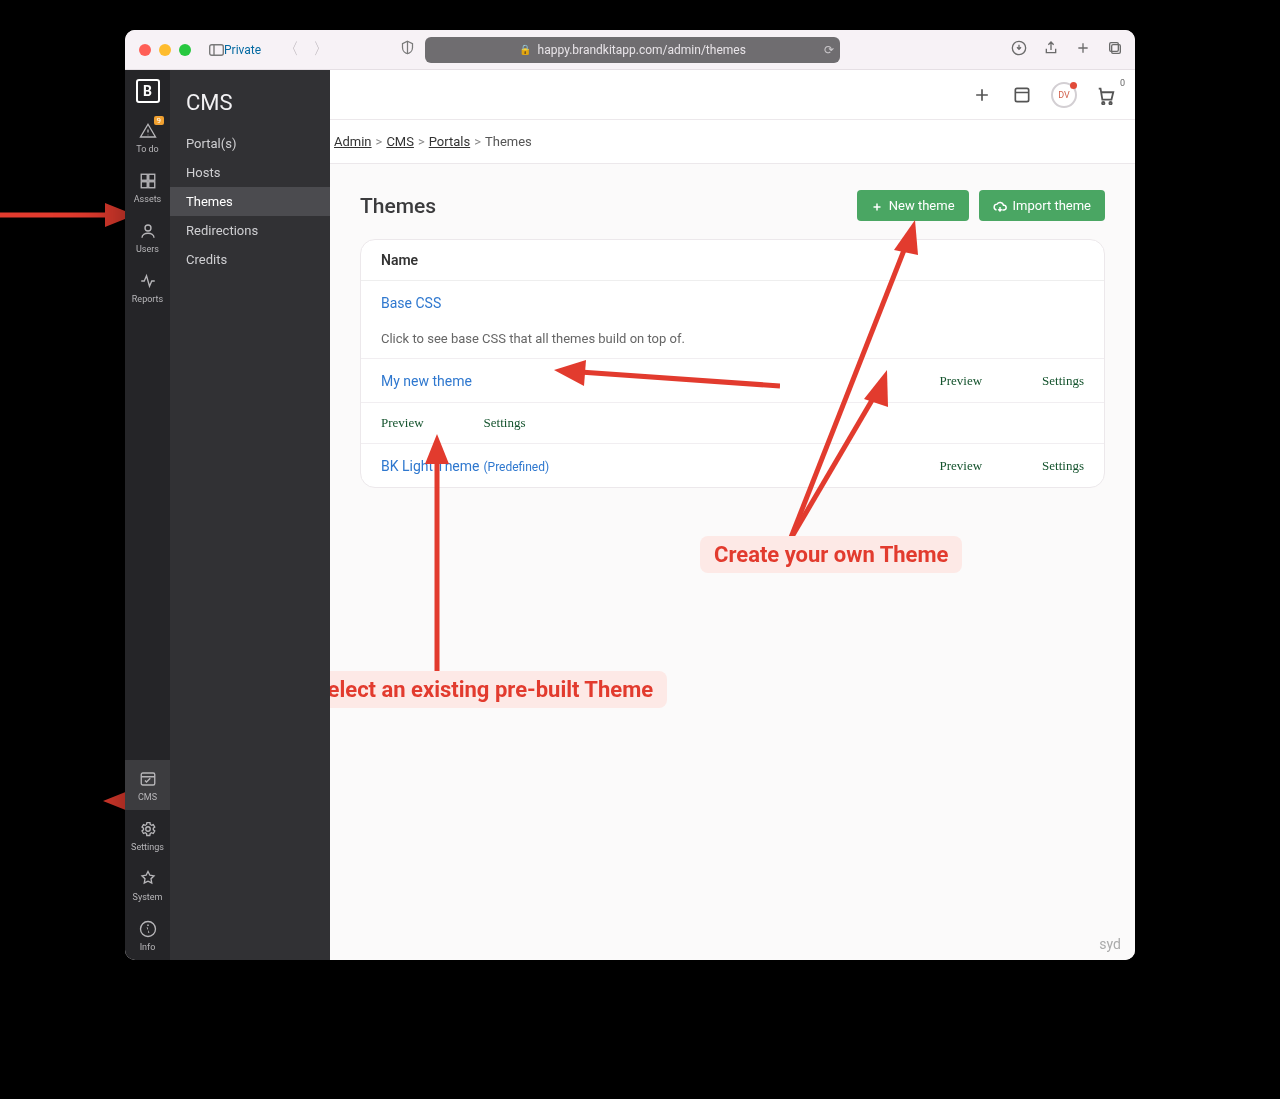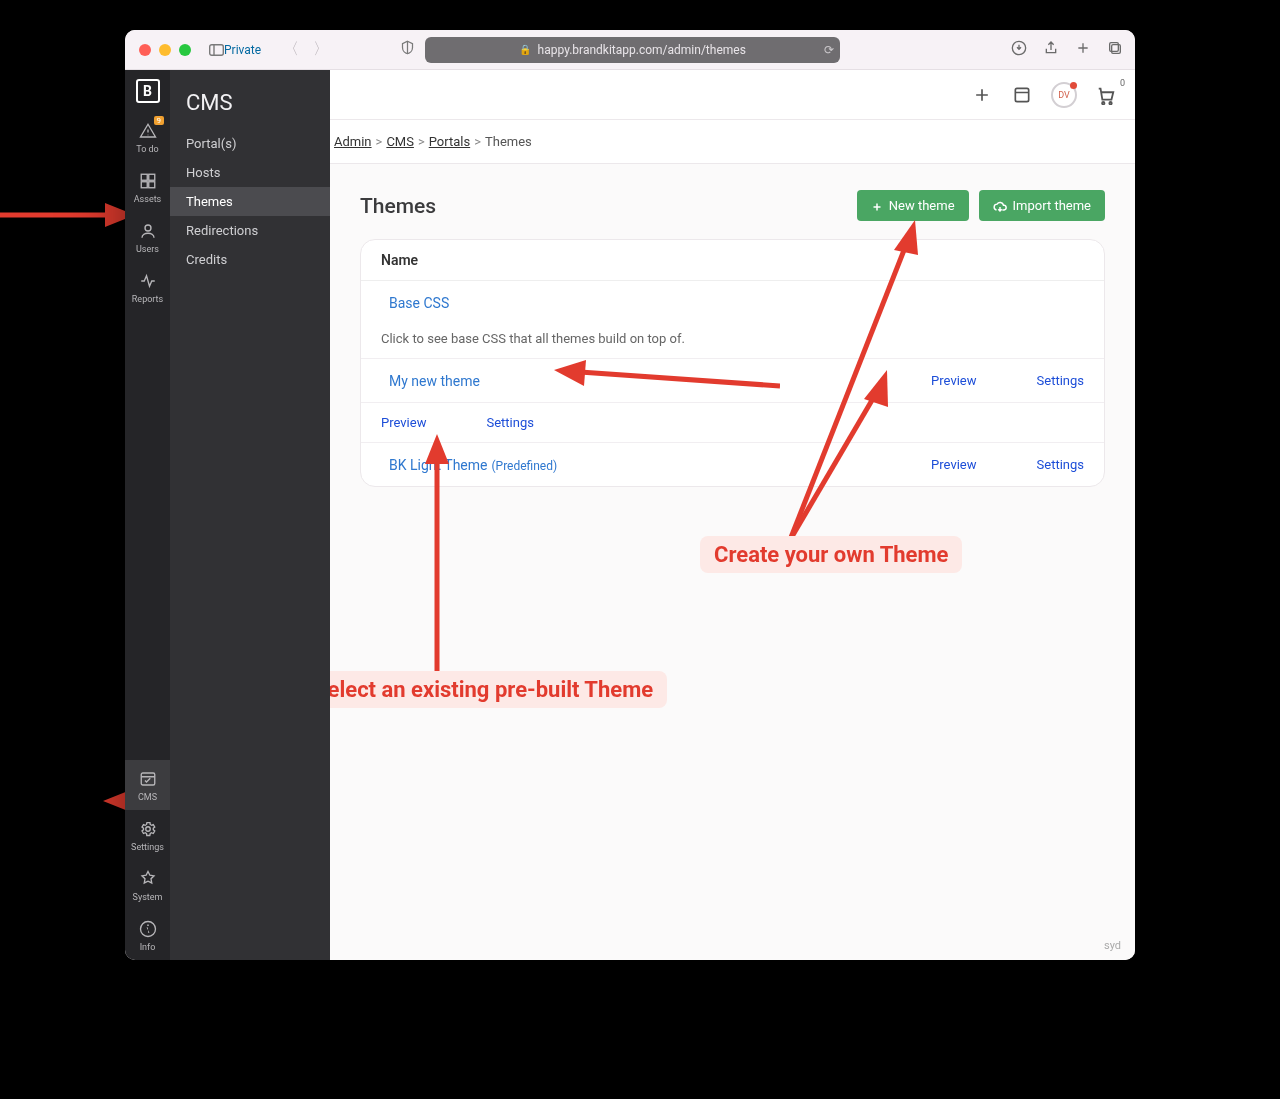--- a/index.html
+++ b/index.html
@@ -45,26 +45,26 @@
   .page{padding:26px 30px;}
   .page-head{display:flex;align-items:center;justify-content:space-between;margin-bottom:18px;}
   .page-head h2{font-size:21px;color:#3b3b3d;font-weight:500;}
   .btns{display:flex;gap:10px;}
   .btn{background:#4aa663;color:#fff;border:none;padding:8px 14px;border-radius:4px;font-size:13px;cursor:pointer;display:flex;align-items:flex-end;gap:6px;}
   .panel{background:#fff;border:1px solid #ece8eb;border-radius:15px;}
   .thead{padding:12px 20px;font-weight:600;font-size:14px;color:#333;border-bottom:1px solid #eee;}
   .trow{padding:12px 20px;border-bottom:1px solid #f1eef1;display:flex;align-items:center;}
   .trow:last-child{border-bottom:none;}
   .tname{flex:1;}
-  .tname .link{color:#2f78cf;font-size:14px;cursor:pointer;margin-left:8px;}
+  .tname .link{color:#2f78cf;font-size:14px;cursor:pointer;}
   .tname .sub{color:#666;font-size:13px;margin-top:19px;}
   .tname .predef{color:#2f78cf;font-size:12px;margin-left:4px;}
   .row-actions{display:flex;gap:60px;}
-  .row-actions a{color:#1d4ed8;font-size:13px;text-decoration:none;cursor:pointer;}
-  .footer-tag{position:absolute;right:14px;bottom:8px;font-size:11px;color:#aaa;}
+  .row-actions a{color:#14532d;font-size:13px;text-decoration:none;cursor:pointer;font-family:Liberation Serif, serif;}
+  .footer-tag{position:absolute;right:14px;bottom:8px;font-size:14px;color:#aaa;}
   
   .anno{position:absolute;pointer-events:none;}
   .anno-text{background:#fde9e6;color:#e23b2e;font-size:22px;font-weight:700;padding:6px 14px;border-radius:8px;white-space:nowrap;}
   svg.arrow path{fill:#e23b2e;}
   svg.arrow line{stroke:#e23b2e;stroke-width:5;}
 </style>
 </head>
 <body>
 
 <svg class="anno arrow" style="left:0;top:195px;width:137px;height:40px;" viewBox="0 0 137 40">

